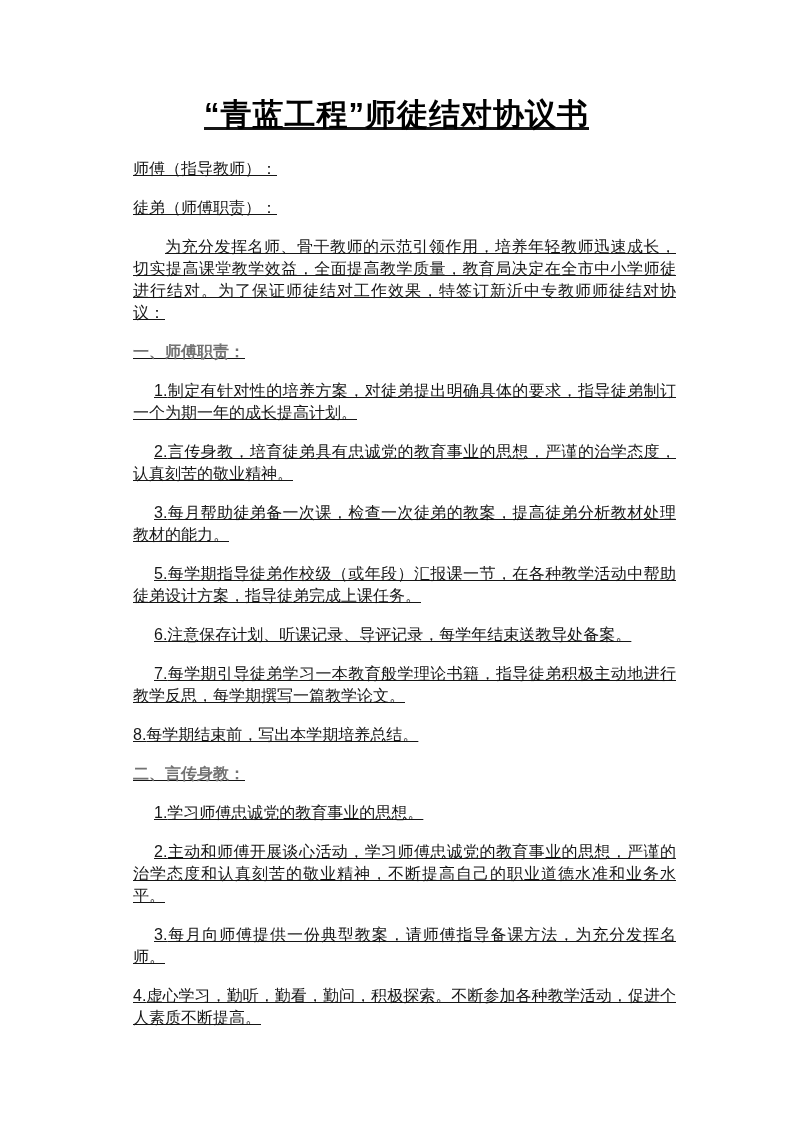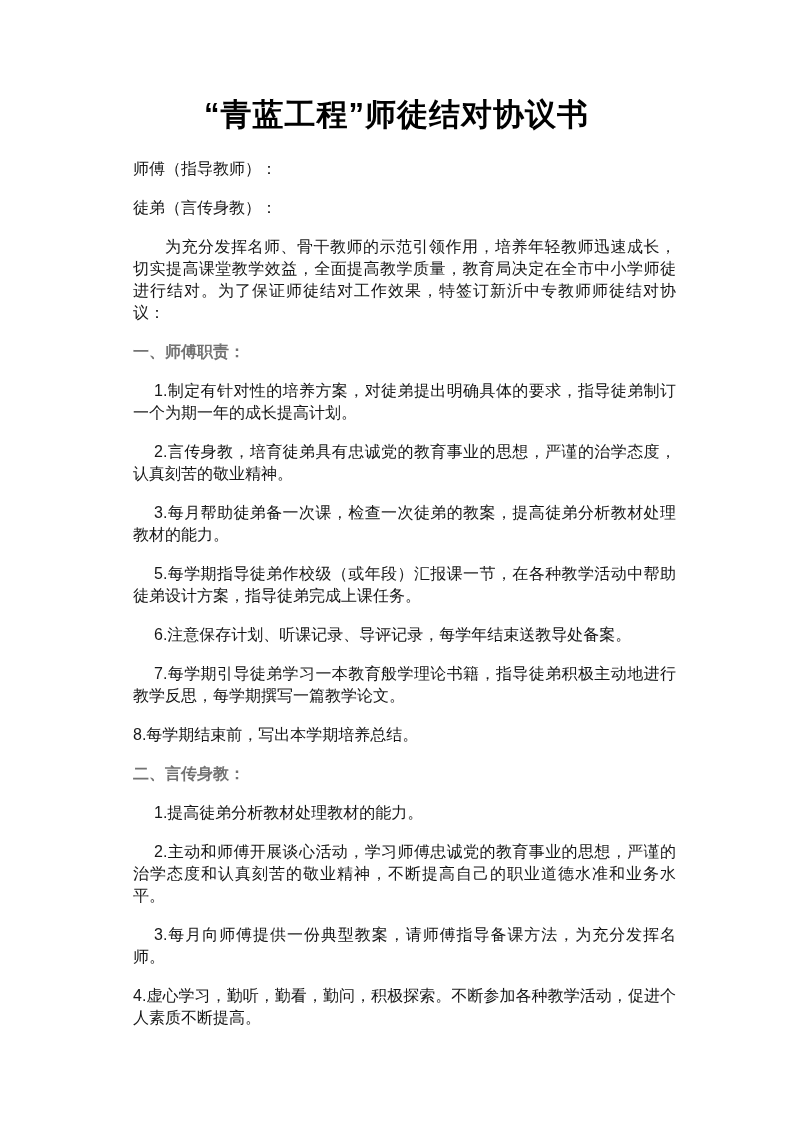--- a/index.html
+++ b/index.html
@@ -9,20 +9,21 @@
     height: 1122px;
     box-sizing: border-box;
     padding: 94px 117px 0 117px;
     background: #ffffff;
     font-family: "Liberation Serif", serif;
     font-size: 16px;
     line-height: 22px;
     color: #161616;
     text-align: justify;
     overflow: hidden;
+    text-decoration: underline;
   }
   .doc-title {
     font-family: "Liberation Sans", sans-serif;
     font-weight: 700;
     font-size: 31px;
     line-height: 42px;
     letter-spacing: 1px;
     text-align: center;
     color: #000000;
     margin: 0 0 22px 0;
@@ -39,21 +40,21 @@
   .num { font-family: "Liberation Sans", sans-serif; }
 </style>
 </head>
 <body>
 
 <div class="page">
 
   <h1 class="doc-title">“青蓝工程”师徒结对协议书</h1>
 
   <p class="flush">师傅（指导教师）：</p>
-  <p class="flush">徒弟（言传身教）：</p>
+  <p class="flush">徒弟（师傅职责）：</p>
 
   <p class="first-indent">为充分发挥名师、骨干教师的示范引领作用，培养年轻教师迅速成长，切实提高课堂教学效益，全面提高教学质量，教育局决定在全市中小学师徒进行结对。为了保证师徒结对工作效果，特签订新沂中专教师师徒结对协议：</p>
 
   <p class="section-heading flush">一、师傅职责：</p>
 
   <p class="num-indent"><span class="num">1.</span><span>制定有针对性的培养方案，对徒弟提出明确具体的要求，指导徒弟制订一个为期一年的成长提高计划。</span></p>
 
   <p class="num-indent"><span class="num">2.</span><span>言传身教，培育徒弟具有忠诚党的教育事业的思想，严谨的治学态度，认真刻苦的敬业精神。</span></p>
 
   <p class="num-indent"><span class="num">3.</span><span>每月帮助徒弟备一次课，检查一次徒弟的教案，提高徒弟分析教材处理教材的能力。</span></p>
@@ -62,21 +63,21 @@
   <p class="num-indent"><span class="num">5.</span><span>每学期指导徒弟作校级（或年段）汇报课一节，在各种教学活动中帮助徒弟设计方案，指导徒弟完成上课任务。</span></p>
 
   <p class="num-indent"><span class="num">6.</span><span>注意保存计划、听课记录、导评记录，每学年结束送教导处备案。</span></p>
 
   <p class="num-indent"><span class="num">7.</span><span>每学期引导徒弟学习一本教育般学理论书籍，指导徒弟积极主动地进行教学反思，每学期撰写一篇教学论文。</span></p>
 
   <p class="flush"><span class="num">8.</span><span>每学期结束前，写出本学期培养总结。</span></p>
 
   <p class="section-heading flush">二、言传身教：</p>
 
-  <p class="num-indent"><span class="num">1.</span><span>提高徒弟分析教材处理教材的能力。</span></p>
+  <p class="num-indent"><span class="num">1.</span><span>学习师傅忠诚党的教育事业的思想。</span></p>
 
   <p class="num-indent"><span class="num">2.</span><span>主动和师傅开展谈心活动，学习师傅忠诚党的教育事业的思想，严谨的治学态度和认真刻苦的敬业精神，不断提高自己的职业道德水准和业务水平。</span></p>
 
   <p class="num-indent"><span class="num">3.</span><span>每月向师傅提供一份典型教案，请师傅指导备课方法，为充分发挥名师。</span></p>
 
   <p class="flush"><span class="num">4.</span><span>虚心学习，勤听，勤看，勤问，积极探索。不断参加各种教学活动，促进个人素质不断提高。</span></p>
 
 </div>
 
 </body></html>

